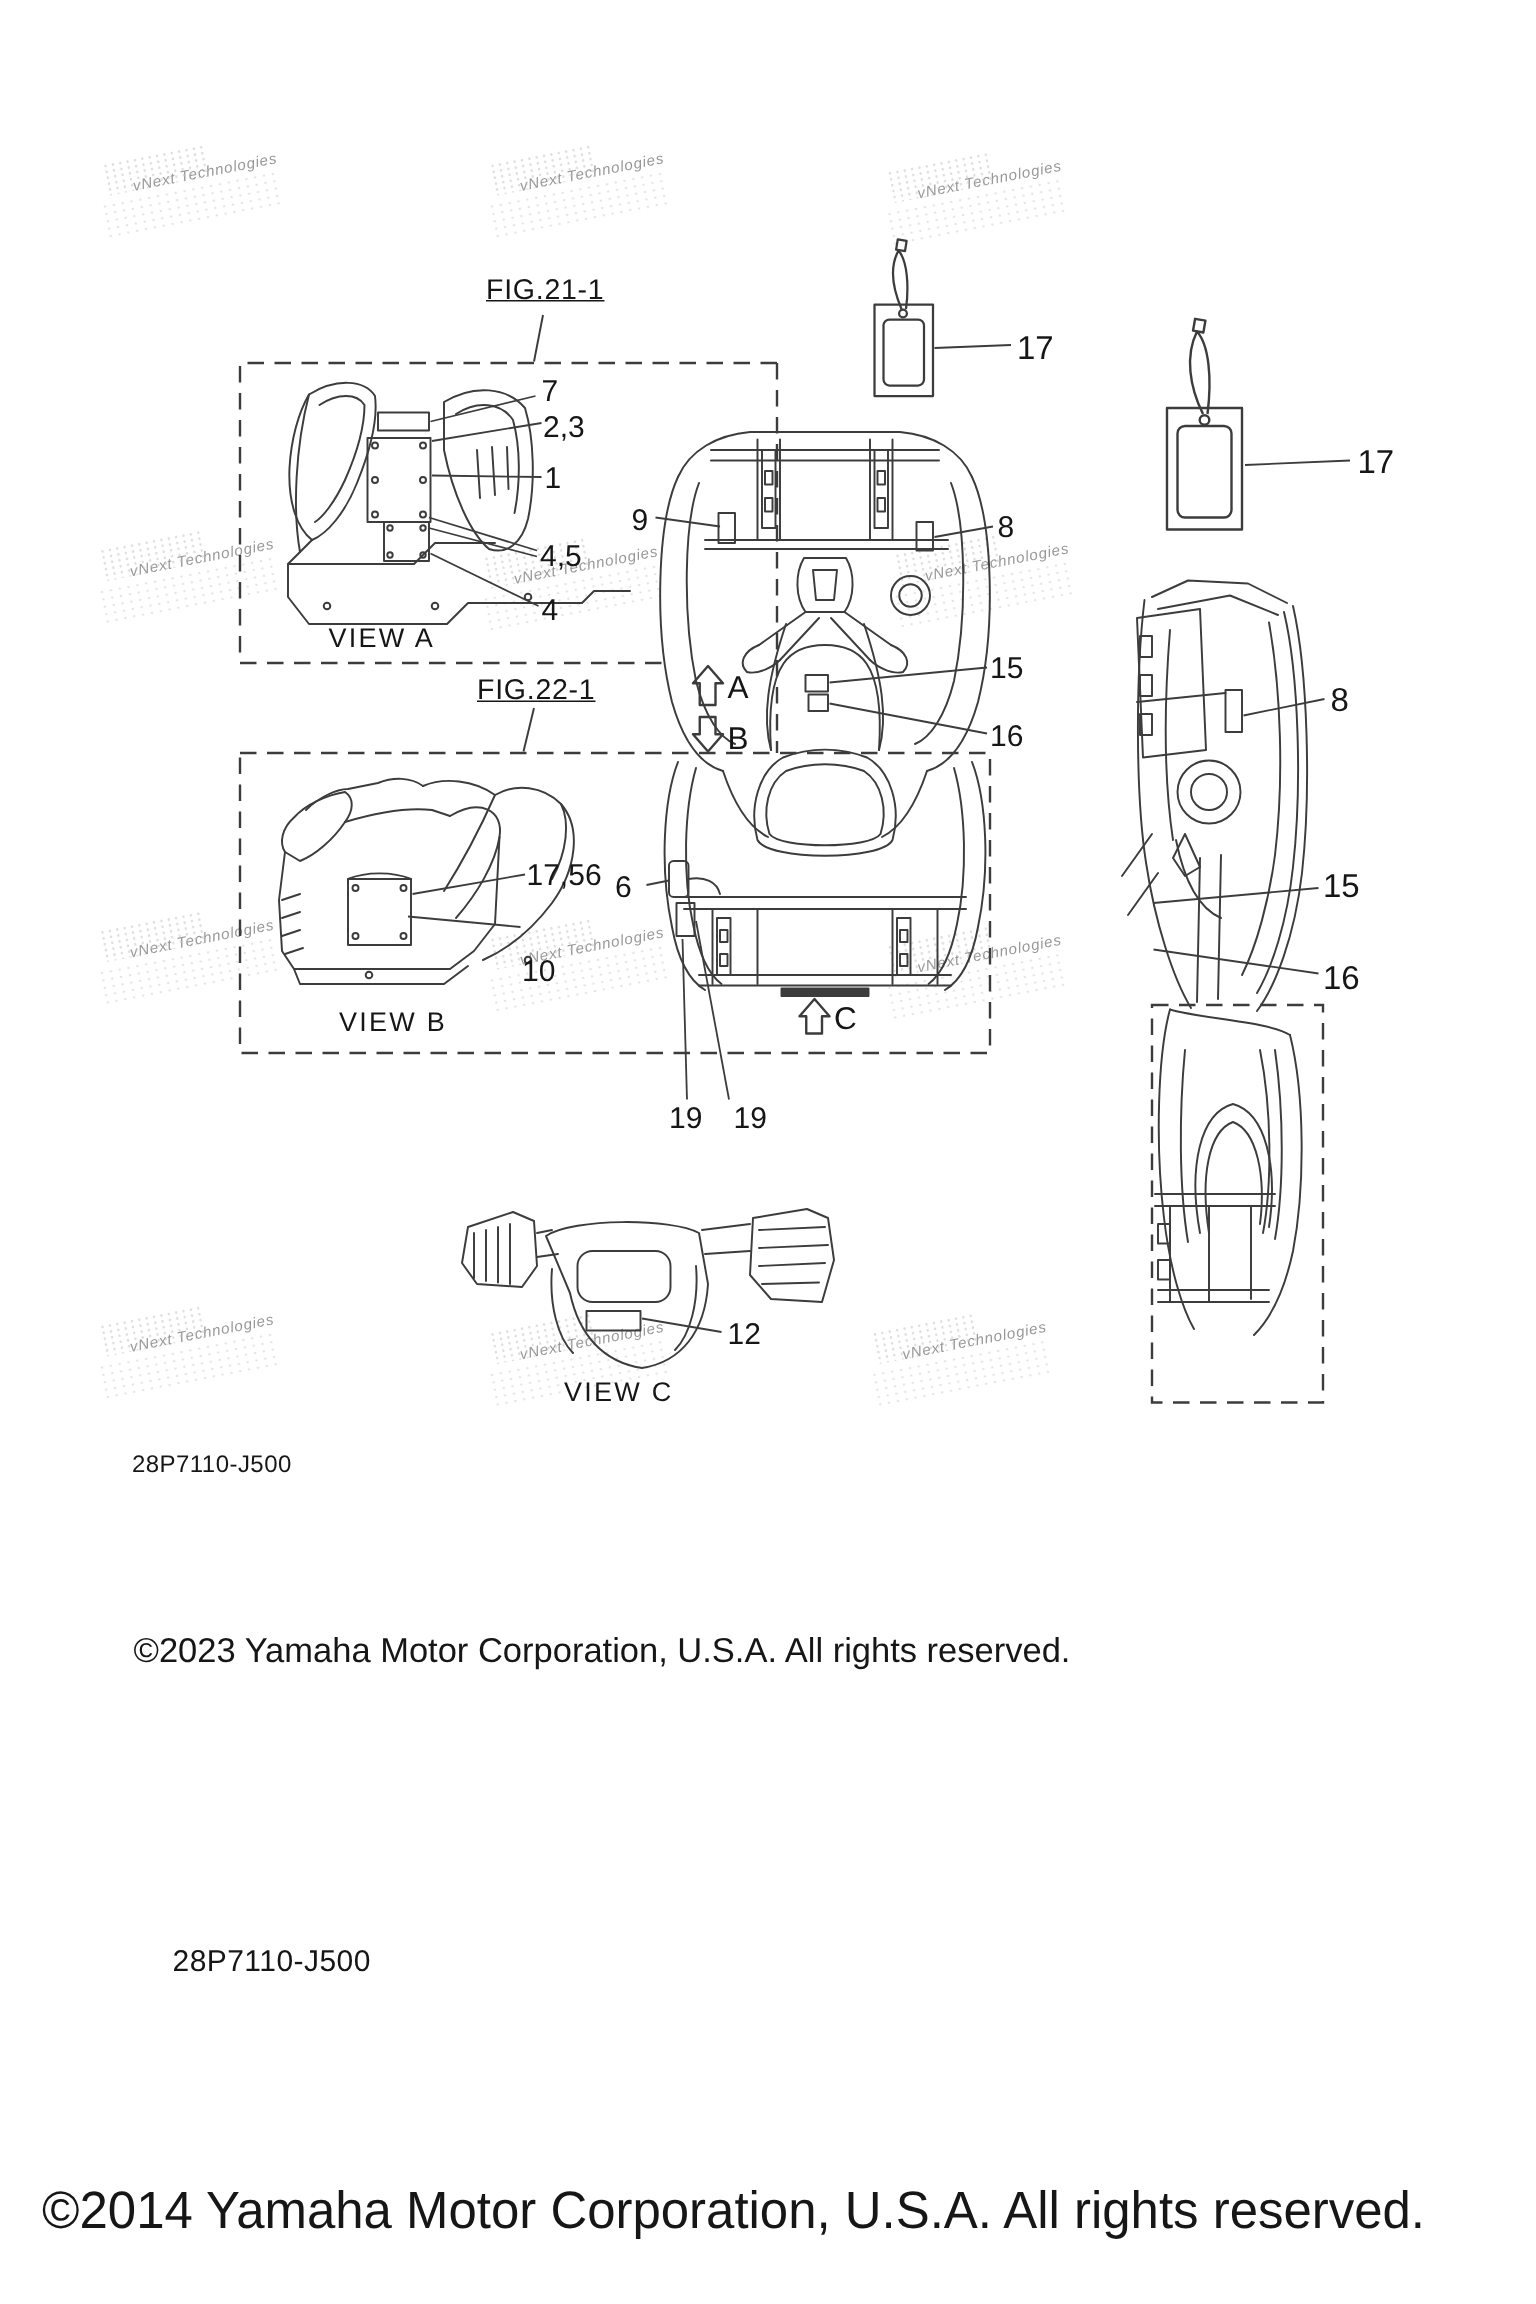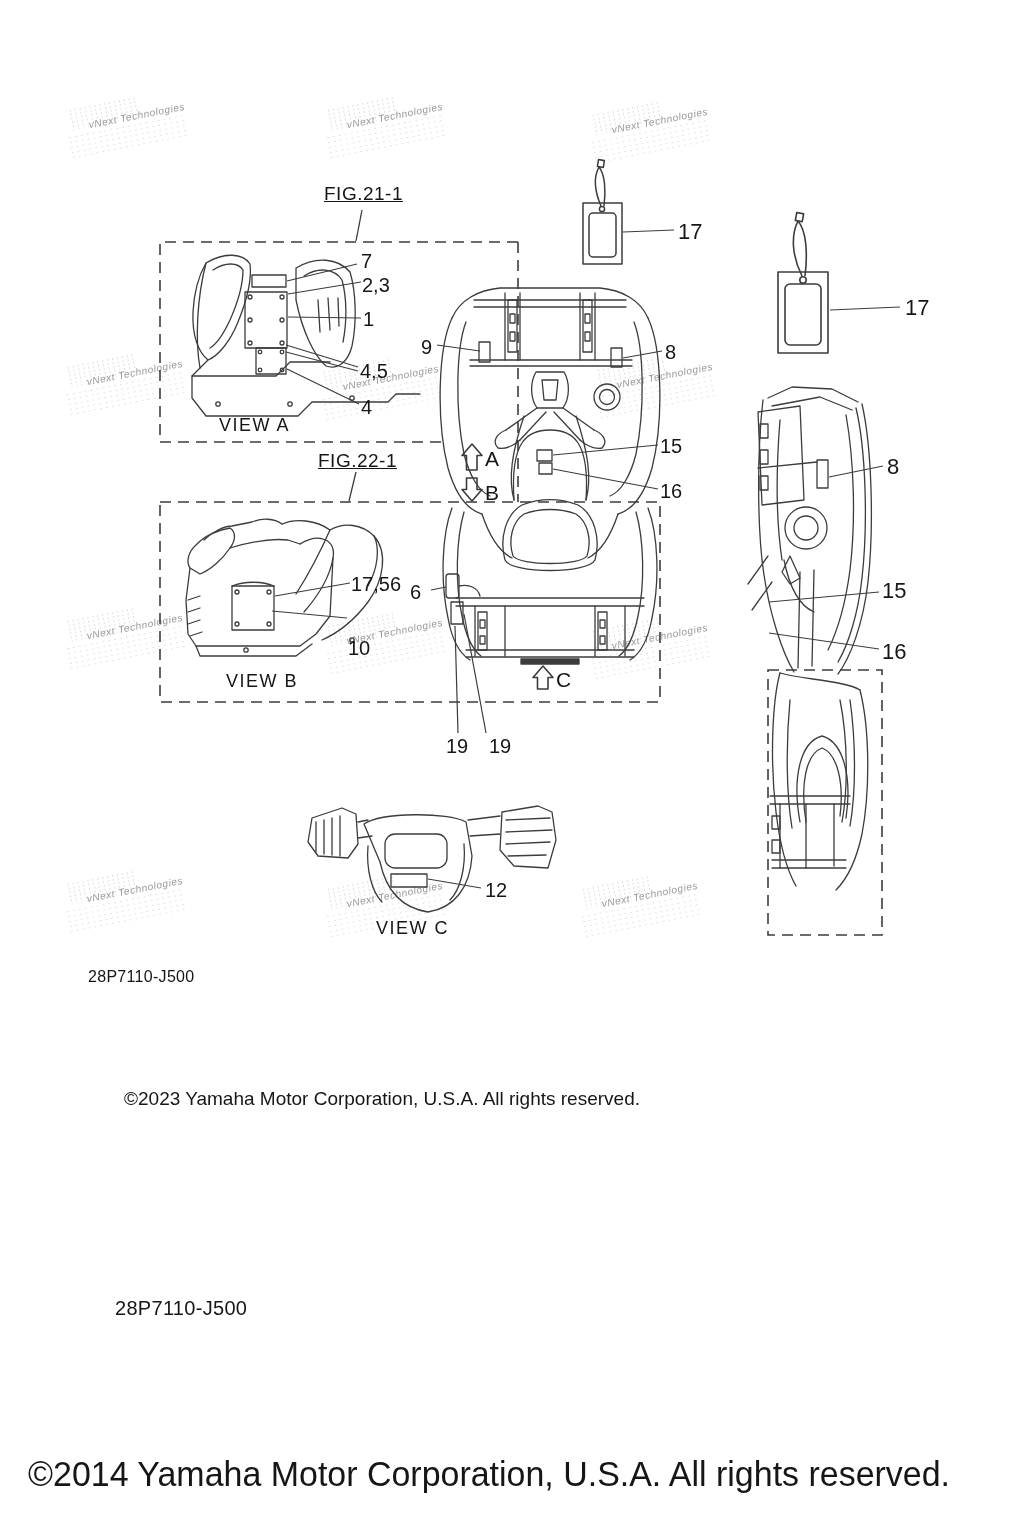--- a/index.html
+++ b/index.html
@@ -13,21 +13,21 @@
     position:absolute; z-index:2; color:#161616; white-space:nowrap;
     font-family:"Liberation Sans", sans-serif; line-height:1;
   }
   .fig-label { font-size:19px; letter-spacing:.5px;text-decoration:underline; }
   .view-label { font-size:18px; letter-spacing:1.5px; }
   .callout { font-size:20px; }
   .callout-lg { font-size:22px; }
   .arrow-letter { font-size:21px; }
   .part-code-sm { font-size:16px; letter-spacing:.3px; }
   .part-code-lg { font-size:20px; letter-spacing:.3px; }
-  .copyright-sm { font-size:19px;margin-left:35px; }
+  .copyright-sm { font-size:23px; }
   .copyright-lg { font-size:35px; transform:scaleX(.97); transform-origin:left top; }
   .wm {
     position:absolute; z-index:0; font-size:10px; font-style:italic;
     color:#8d8d8d; transform:rotate(-11deg); letter-spacing:.6px; opacity:.9;
   }
   .wm::before {
     content:""; position:absolute; left:-18px; top:-14px; width:70px; height:22px;
     background-image:radial-gradient(circle, #bdbdbd .8px, transparent 1px);
     background-size:5px 4px; opacity:.55;
   }

